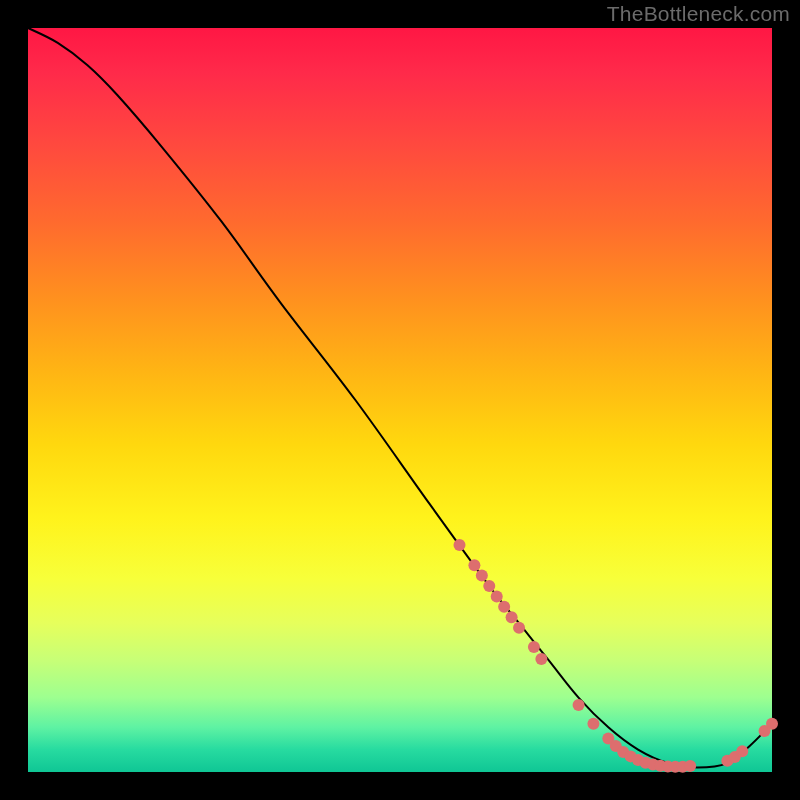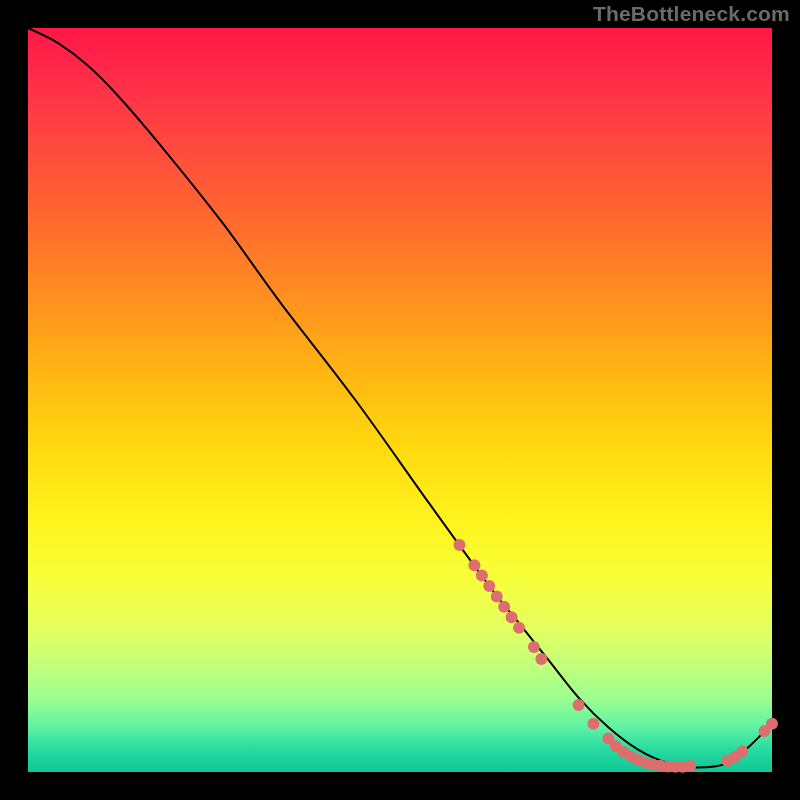--- a/index.html
+++ b/index.html
@@ -16,21 +16,21 @@
     width: 800px;
     height: 800px;
     background: #000;
   }
   .watermark {
     position: absolute;
     top: 2px;
     right: 10px;
     color: #6b6b6b;
     font-size: 21px;
-    font-weight: 700;
+    font-weight: 400;
     letter-spacing: 0.2px;
     z-index: 5;
   }
   .plot-area {
     position: absolute;
     left: 28px;
     top: 28px;
     width: 744px;
     height: 744px;
     

